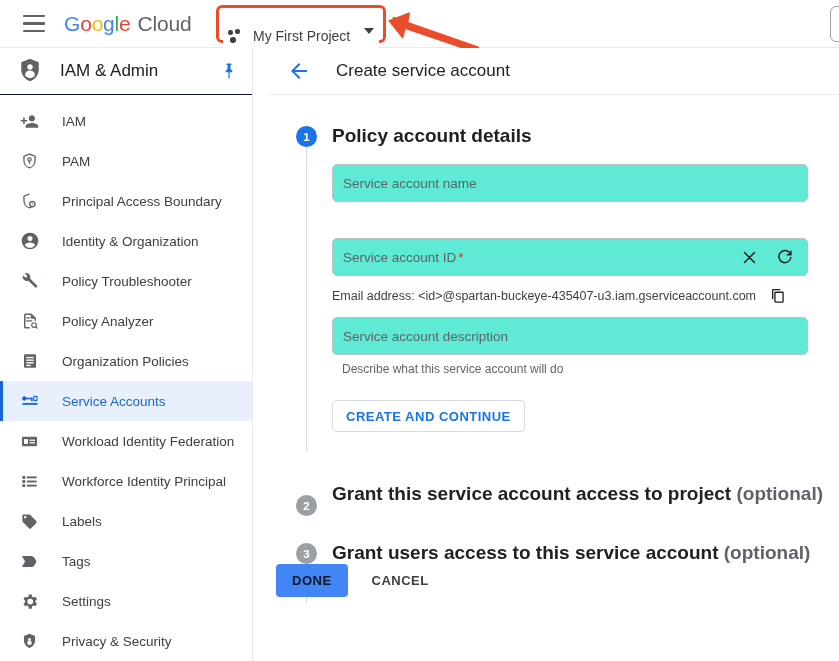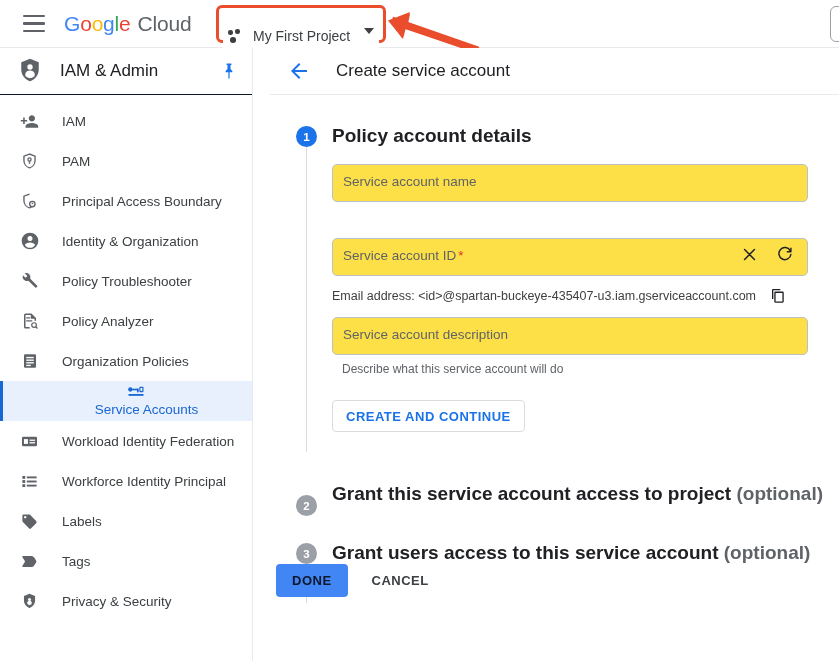--- a/index.html
+++ b/index.html
@@ -75,21 +75,21 @@
   .side-head .title { font-size:17px; color:#202124; margin-left:16px; white-space:nowrap; }
   .pin { margin-left:auto; width:18px; height:18px; }
 
   .nav { padding-top:6px; }
   .nav-item {
     position:relative; height:40px; display:flex; align-items:center;
     padding-left:19px; cursor:pointer; color:#3c4043; font-size:13.5px;
   }
   .nav-item .ico { width:21px; height:21px; flex:none; display:flex; align-items:center; justify-content:center; }
   .nav-item .lbl { margin-left:22px; white-space:nowrap; }
-  .nav-item.active { background:#e8f0fe; color:#1967d2;flex-direction:column; }
+  .nav-item.active { background:#e8f0fe; color:#1967d2; }
   .nav-item.active::before {
     content:""; position:absolute; left:0; top:0; bottom:0; width:3px; background:#1967d2;
   }
 
   
   .main { position:absolute; left:270px; top:48px; width:586px; height:613px; background:#fff; }
   .main-head {
     height:47px; display:flex; align-items:center; padding-left:17px;
     border-bottom:1px solid #e8eaed;
   }
@@ -108,22 +108,22 @@
   .circle.grey { background:#9aa0a6; }
 
   .connector { position:absolute; left:36px; width:1px; background:#dadce0; }
 
   .step-title { font-size:19px; font-weight:700; color:#202124; line-height:26px; }
   .step-title .optional { color:#5f6368; font-weight:700; }
 
   .field-col { margin-top:15px; width:476px; }
   .tf {
     position:relative; width:476px; height:38px;
-    border:1px solid #bdc1c6; border-radius:5px; background:#fde047;
-    display:flex; align-items:flex-end; padding:12px 10px;
+    border:1px solid #bdc1c6; border-radius:5px; background:#5eead4;
+    display:flex; align-items:center; padding:0 10px;
   }
   .tf .ph { font-size:13.5px; color:#5f6368; }
   .tf .req { color:#d93025; margin-left:2px; }
   .tf .acts { margin-left:auto; display:flex; align-items:center; gap:18px; padding-right:4px; }
   .helper { font-size:12px; color:#5f6368; margin-top:7px; margin-left:10px; }
 
   .email-line {
     display:flex; align-items:center; gap:14px;
     font-size:12.5px; color:#404040; margin-top:12px; margin-left:0px;
   }
@@ -336,20 +336,28 @@
 
       <div class="nav-item">
         <span class="ico">
           <svg width="19" height="19" viewBox="0 0 24 24" fill="#5f6368">
               <path d="M4 5h10.5a4 4 0 0 1 3.4 1.9l2.6 4.3a1.5 1.5 0 0 1 0 1.6l-2.6 4.3A4 4 0 0 1 14.5 19H4a1 1 0 0 1-.9-1.5l3-5a1 1 0 0 0 0-1l-3-5A1 1 0 0 1 4 5z"></path>
             </svg>
         </span>
         <span class="lbl">Tags</span>
       </div>
 
+      <div class="nav-item">
+        <span class="ico">
+          <svg width="19" height="19" viewBox="0 0 24 24" fill="#5f6368">
+              <path d="M19.4 13a7.8 7.8 0 0 0 0-2l2.1-1.6-2-3.4-2.5 1a7.6 7.6 0 0 0-1.7-1L14.9 3H11l-.4 2.9c-.6.3-1.2.6-1.7 1l-2.5-1-2 3.4L6.5 11a7.8 7.8 0 0 0 0 2l-2.1 1.6 2 3.4 2.5-1c.5.5 1.1.8 1.7 1l.4 3h3.9l.4-3c.6-.2 1.2-.6 1.7-1l2.5 1 2-3.4L19.4 13zM13 15.6a3.6 3.6 0 1 1 0-7.2 3.6 3.6 0 0 1 0 7.2z"></path>
+            </svg>
+        </span>
+        <span class="lbl">Settings</span>
+      </div>
 
       <div class="nav-item">
         <span class="ico">
           <svg width="19" height="19" viewBox="0 0 24 24" fill="#5f6368">
               <path d="M12 2.2 5 5v5.8c0 4.3 3 8.3 7 9.3 4-1 7-5 7-9.3V5l-7-2.8z"></path>
               <circle cx="12" cy="9.4" r="1.9" fill="#fff"></circle>
               <path d="M12 11c-1.5 0-2.7 1-2.7 2.1V15c.8.7 1.7 1.2 2.7 1.5 1-.3 1.9-.8 2.7-1.5v-1.9c0-1.1-1.2-2.1-2.7-2.1z" fill="#fff"></path>
             </svg>
         </span>
         <span class="lbl">Privacy &amp; Security</span>

